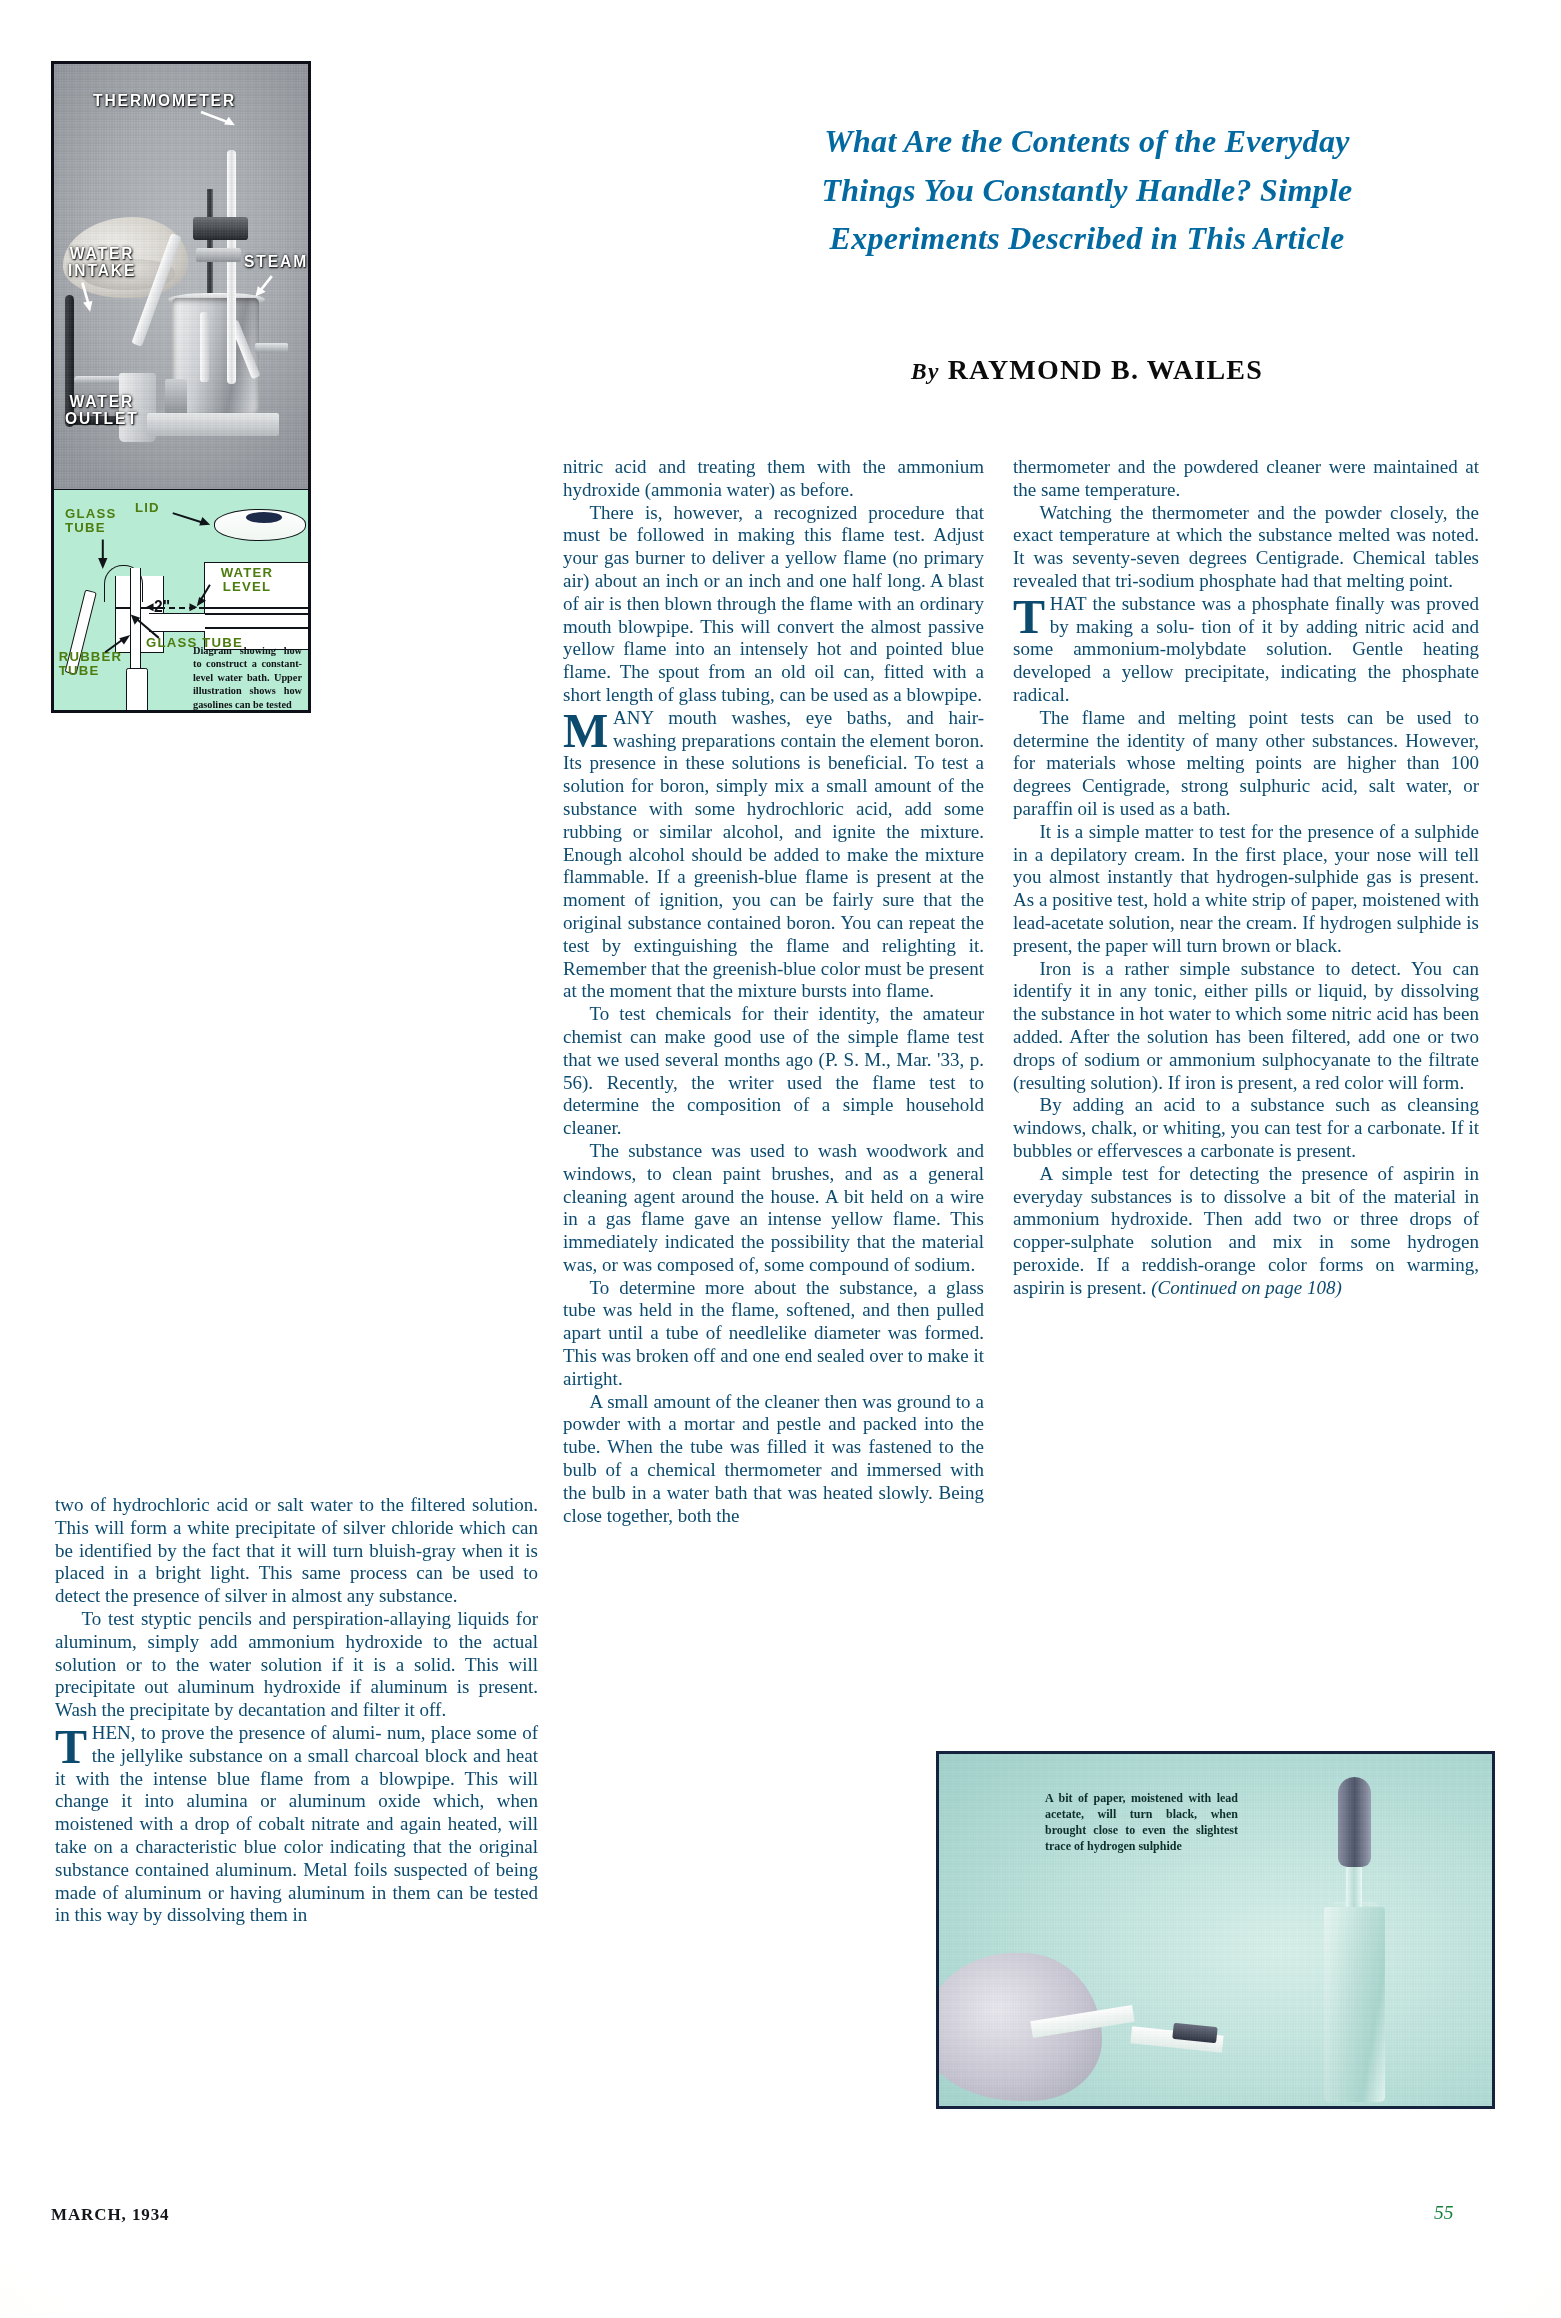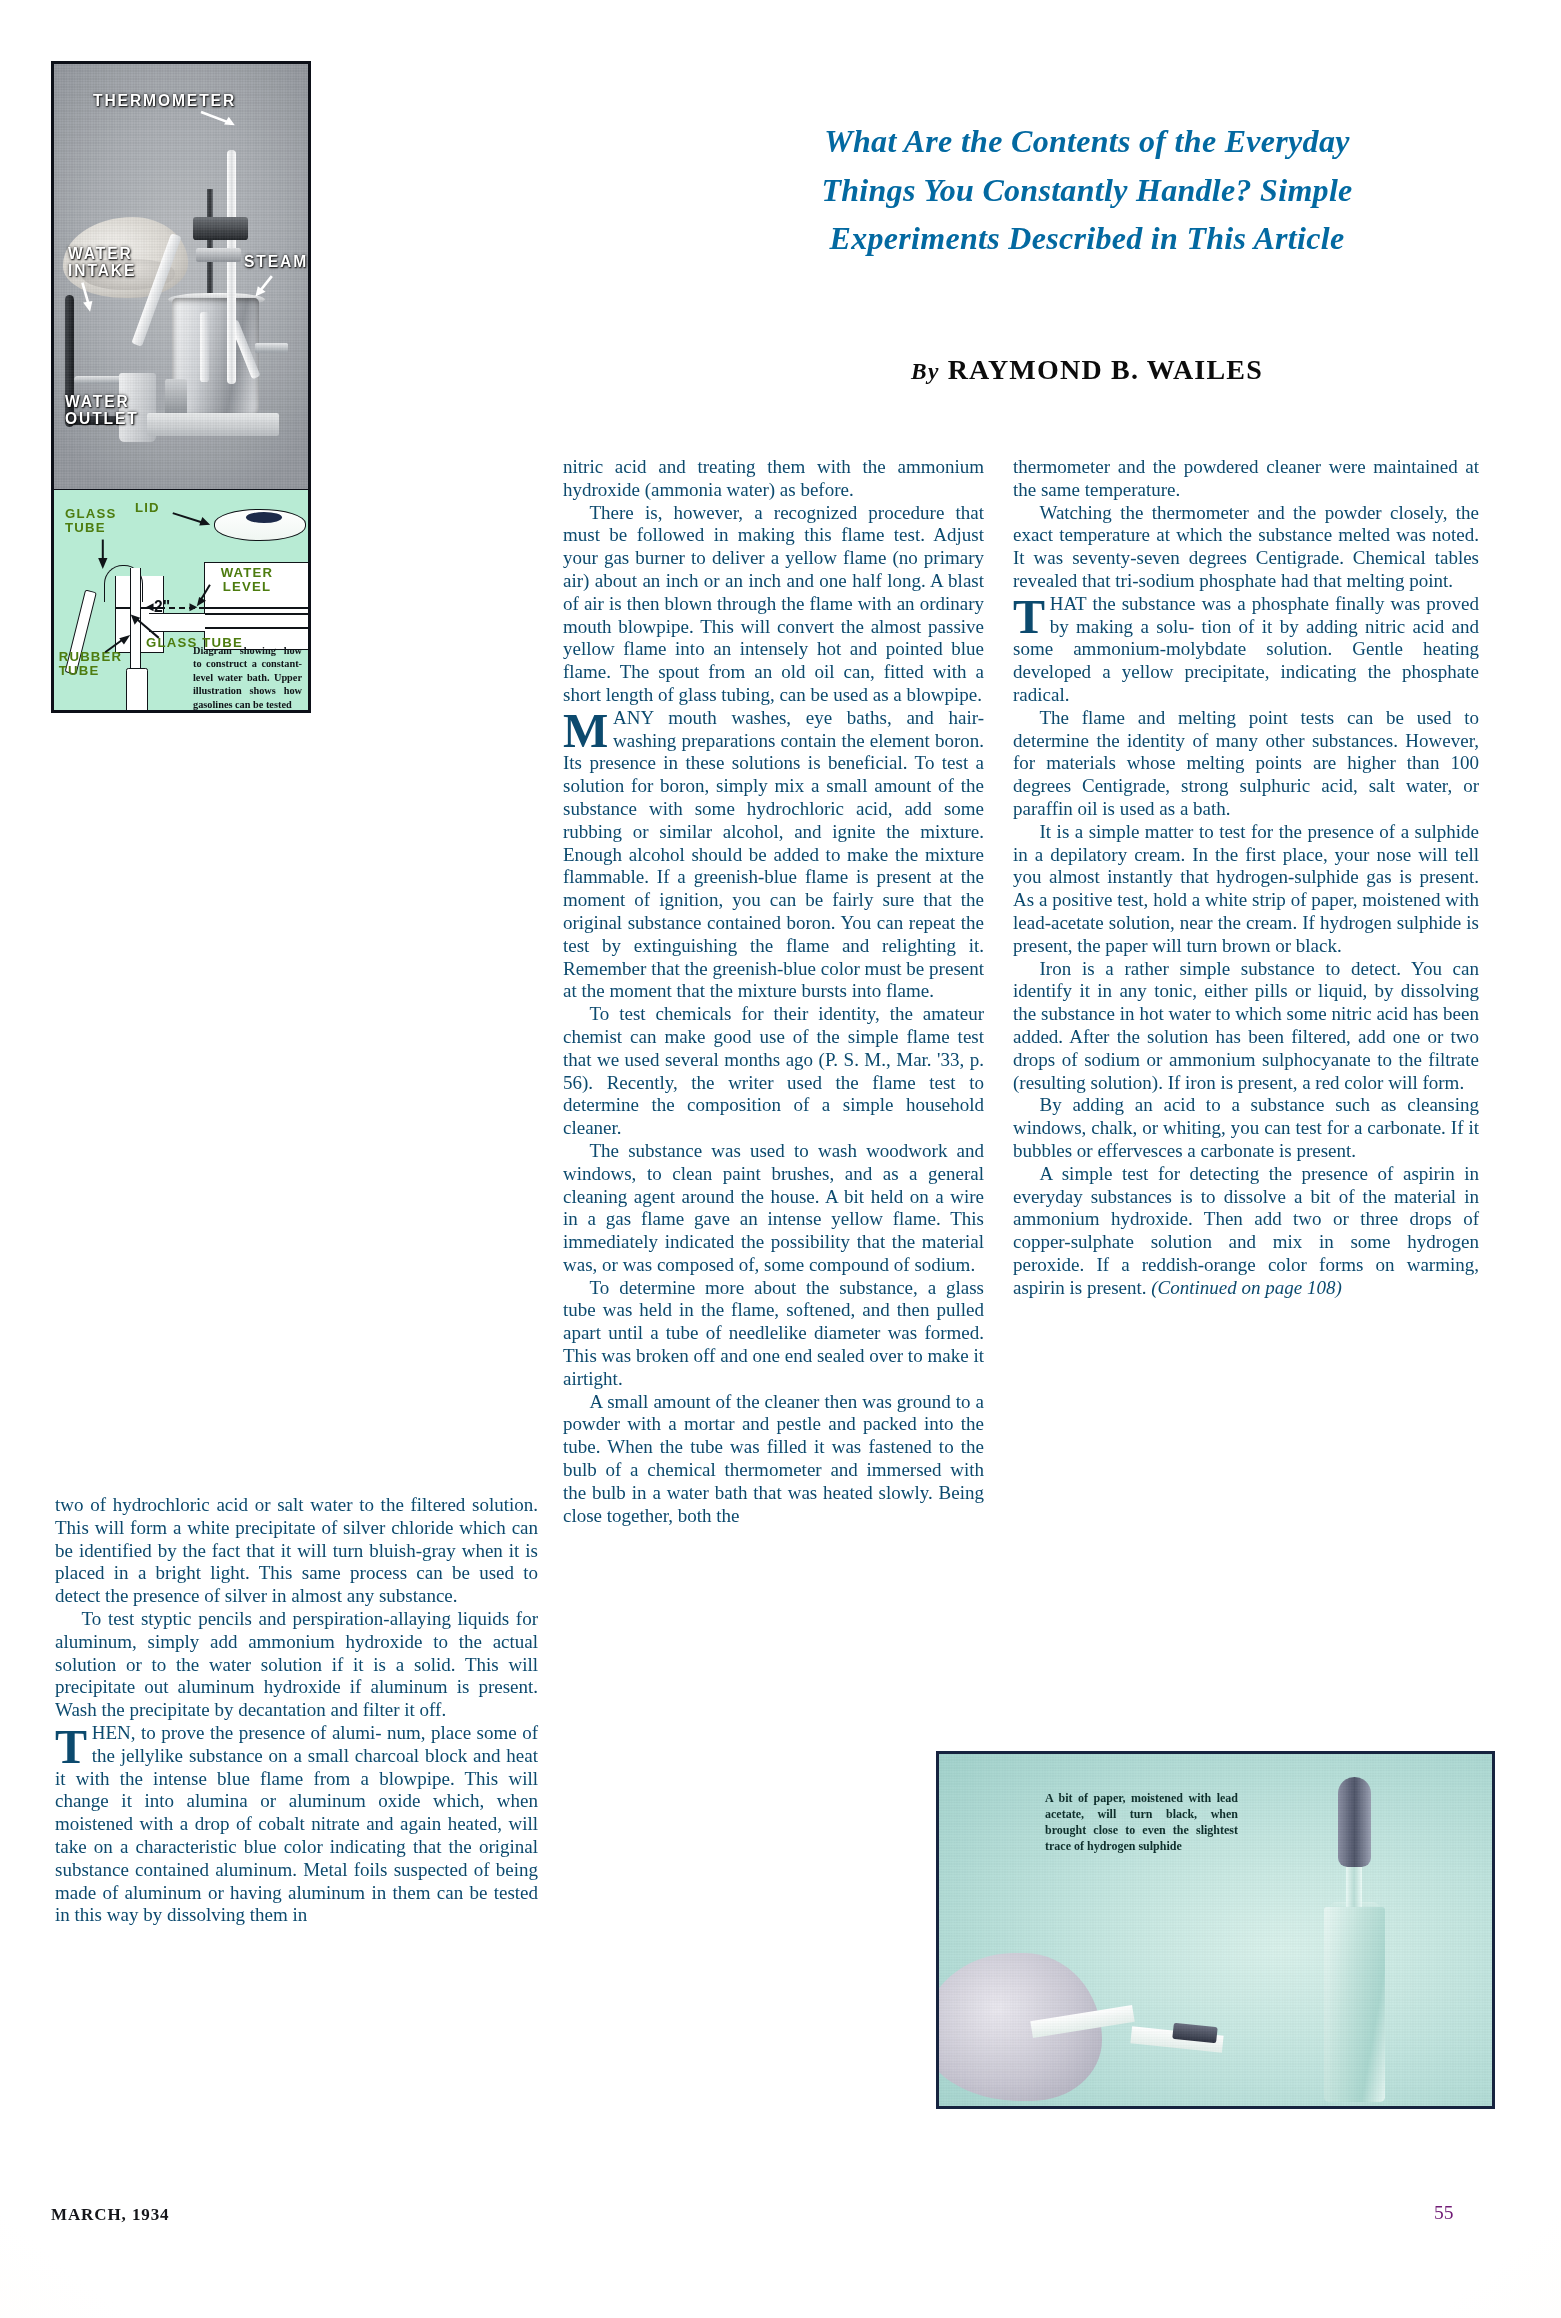--- a/index.html
+++ b/index.html
@@ -22,20 +22,21 @@
   }
   .page { position:absolute; inset:0; }
 
   
   .photo-top {
     position:absolute; left:51px; top:61px; width:254px; height:425px;
     border:3.9px solid #0d1018;
     background:
       radial-gradient(ellipse 70% 60% at 50% 45%, #b9bcc0 0%, #a8acb1 55%, #93979d 100%);
     overflow:hidden;
+    text-align:center;
   }
   .grain { position:absolute; inset:0; opacity:.5;
     background-image:
       repeating-linear-gradient(0deg, rgba(255,255,255,.06) 0 0.8px, rgba(0,0,0,.05) 0.8px 1.6px),
       repeating-linear-gradient(90deg, rgba(255,255,255,.05) 0 0.8px, rgba(0,0,0,.04) 0.8px 1.6px);
   }
   .ph-label {
     position:absolute; color:#fff; font-family:"Liberation Sans", sans-serif;
     font-weight:700; font-size:15.6px; letter-spacing:1.9px; line-height:1.12;
     text-shadow:0 0 3.1px rgba(0,0,0,.85), 0.8px 0.8px 1.6px rgba(0,0,0,.9);
@@ -202,22 +203,22 @@
     background:linear-gradient(#6a6f80,#2f3442); border-radius:2.3px; transform:rotate(6deg); }
 
   
   .footer-left {
     position:absolute; left:51px; top:2205px;
     font-family:"Liberation Serif", serif; font-weight:700;
     font-size:17px; letter-spacing:0.9px; color:#15161a;
   }
   .footer-right {
     position:absolute; left:1434px; top:2202px;
-    font-family:"Liberation Serif", serif; 
-    font-size:19.5px; color:#701a75;
+    font-family:"Liberation Serif", serif; font-style:italic;
+    font-size:19.5px; color:#15803d;
   }
 </style>
 </head>
 <body>
 
 <div class="paper"></div>
 
 <div class="page">
 
   <div class="photo-top">

